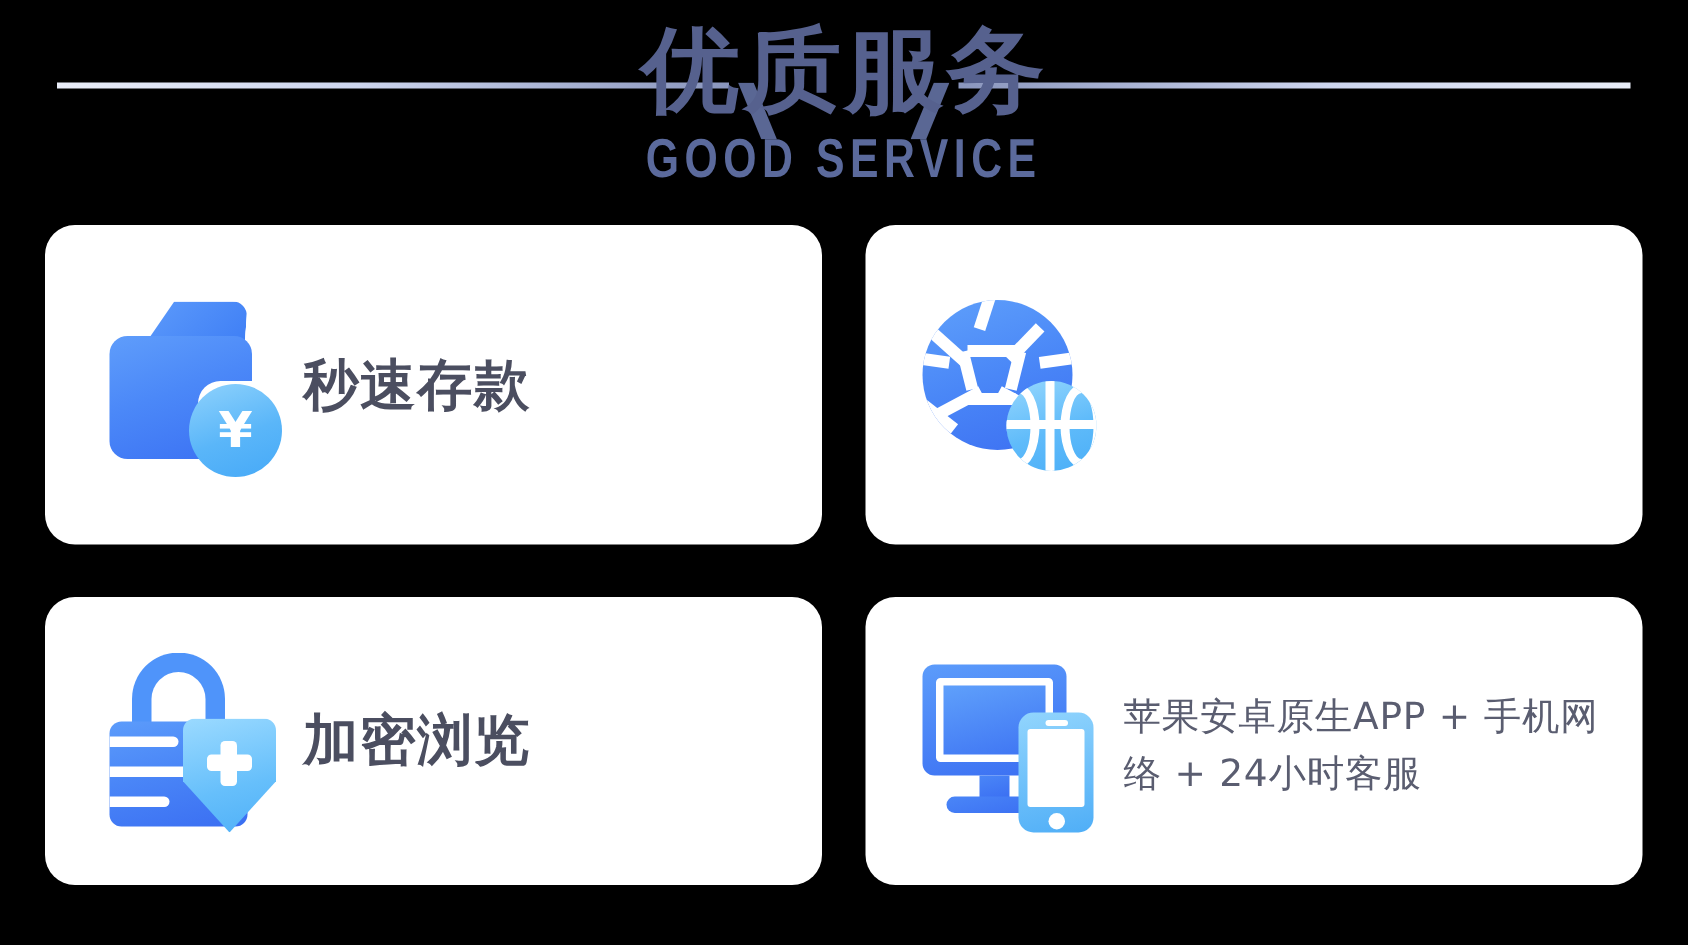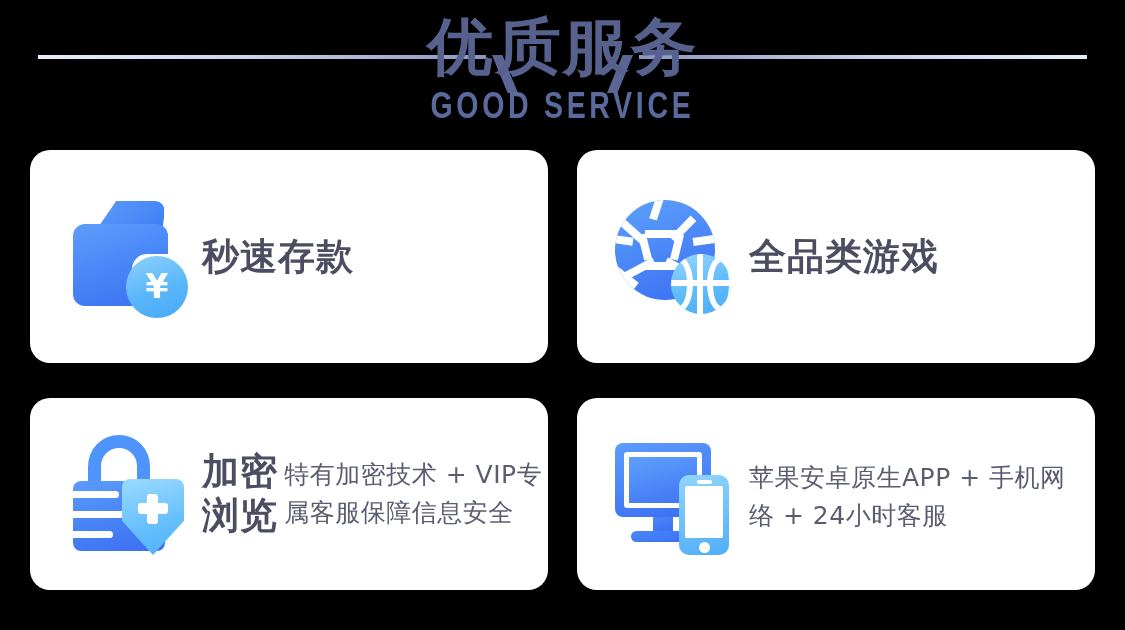--- a/index.html
+++ b/index.html
@@ -63,21 +63,21 @@
     border-radius:20px;
     display:flex; align-items:center;
     padding-left:36px;
     position:relative;
   }
   .card-icon {
     width:122px; height:122px;
     position:relative; flex:none;
     margin-right:14px;
   }
-  .card-text { display:flex; flex-direction:row; }
+  .card-text { display:flex; flex-direction:column; }
   .card-title {
     font-size:37px; line-height:44px; font-weight:bold;
     color:#4b4e60; letter-spacing:1px;
     font-family:"DejaVu Sans","Liberation Sans",sans-serif;
   }
   .card-sub {
     margin-top:6px;
     font-size:25px; line-height:38px;
     color:#5a5d70; letter-spacing:0.5px;
     max-width:330px;
@@ -266,39 +266,37 @@
           <i style="left:-2px;top:74px;width:26px;height:8px;transform:rotate(38deg);"></i>
         </div>
         <div class="basket">
           <i style="left:26px;top:-4px;width:6px;height:68px;"></i>
           <i style="left:-4px;top:26px;width:68px;height:6px;"></i>
           <i style="left:-6px;top:2px;width:28px;height:56px;border-radius:50%;background:none;border:6px solid #fff;box-sizing:border-box;"></i>
           <i style="left:36px;top:2px;width:28px;height:56px;border-radius:50%;background:none;border:6px solid #fff;box-sizing:border-box;"></i>
         </div>
       </div>
       <div class="card-text">
-        <div class="card-title">全品类游戏</div>
       </div>
     </div>
 
     <div class="card card-3">
       <div class="card-icon ic-lock">
         <div class="shackle"></div>
         <div class="body">
           <i style="top:10px;width:46px;"></i>
           <i style="top:30px;width:58px;"></i>
           <i style="top:50px;width:40px;"></i>
         </div>
         <div class="shield"></div>
         <div class="cross-h"></div>
         <div class="cross-v"></div>
       </div>
       <div class="card-text">
         <div class="card-title">加密浏览</div>
-        <div class="card-sub">特有加密技术 + VIP专属客服保障信息安全</div>
       </div>
     </div>
 
     <div class="card card-4">
       <div class="card-icon ic-dev">
         <div class="monitor">
           <div class="screen"></div>
         </div>
         <div class="neck"></div>
         <div class="base"></div>

